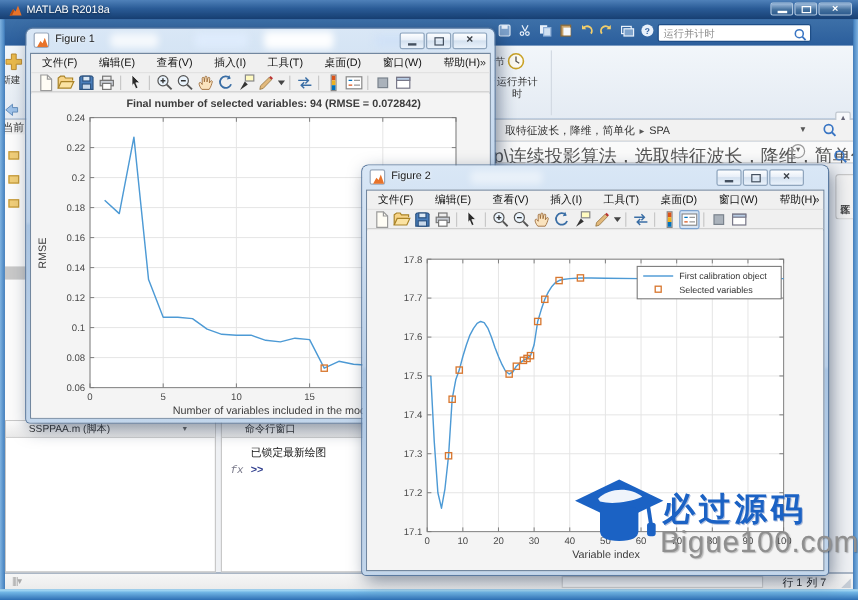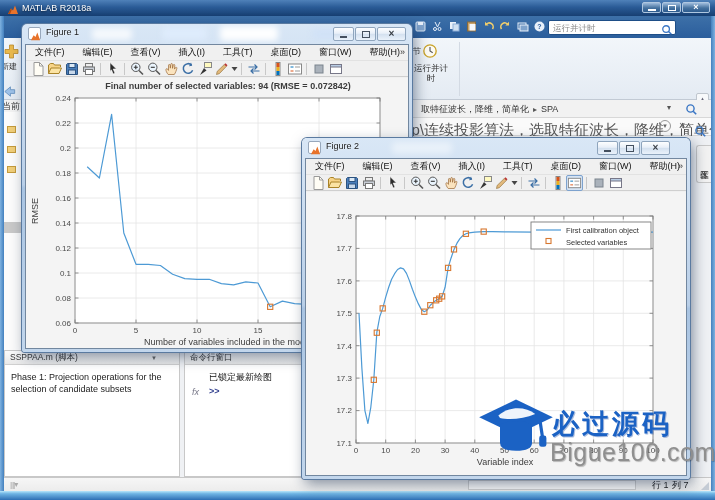--- a/index.html
+++ b/index.html
@@ -44,25 +44,25 @@
 .leftrail-newlabel{left:1px;top:61px;width:20px;overflow:hidden;font-size:8px;color:#333;white-space:nowrap}
 .leftrail-back{left:2px;top:84px}
 .leftrail-current{left:2px;top:100px;width:20px;overflow:hidden;font-size:9px;color:#333;white-space:nowrap}
 .folderstrip{left:4px;top:112px;width:18px;height:238px;background:#FBFBFB;border-right:1px solid #D5D5D5}
 .folderstrip .sel{position:absolute;left:0;top:110px;width:18px;height:11px;background:#C8C8C8}
 .folderstrip .mk{position:absolute;left:3px;width:9px;height:7px;background:#F0CE79;border:1px solid #C49A3A}
 
 .panel{background:#fff;border:1px solid #C8C8C8}
 .details-panel{left:4px;top:350px;width:176px;height:127px}
 .cmd-panel{left:184px;top:350px;width:506px;height:127px}
-.panel-header{position:absolute;left:0;top:0;right:0;height:14px;background:linear-gradient(180deg,#FBFBFB,#E9E9E9);border-bottom:1px solid #D0D0D0;font-size:8.5px;color:#333;line-height:13px;padding-left:5px}
+.panel-header{position:absolute;left:0;top:0;right:0;height:14px;background:linear-gradient(180deg,#FBFBFB,#E9E9E9);border-bottom:1px solid #D0D0D0;font-size:8.5px;color:#333;line-height:13px;padding-left:19px}
 .details-caret{position:absolute;right:22px;top:4px;font-size:6px;color:#666}
 .details-body{position:absolute;left:6px;top:20px;width:160px;font-size:9px;color:#222;line-height:1.35}
 .cmd-output{position:absolute;left:24px;top:20px;font-size:9px;color:#111}
-.cmd-fx{position:absolute;left:7px;top:36px;font-size:9px;color:#778;font-style:italic;font-family:Liberation Sans, sans-serif}
+.cmd-fx{position:absolute;left:7px;top:36px;font-size:9px;color:#778;font-style:italic;font-family:Liberation Mono, monospace}
 .cmd-prompt{position:absolute;left:24px;top:35px;font-size:9px;color:#33418F;font-weight:bold}
 
 .statusbar{left:4px;top:477px;width:707px;height:14px;background:linear-gradient(180deg,#F6F6F6,#ECECEC);border-top:1px solid #C8C8C8}
 .grip-l{position:absolute;left:6px;top:2px;font-size:8px;color:#AAA;letter-spacing:-1px}
 .sunken{position:absolute;left:464px;top:2px;width:168px;height:10px;border:1px solid #CFCFCF;background:#FBFBFB}
 .rowcol{position:absolute;top:1px;font-size:9px;color:#222}
 .row-ind{left:648px}.col-ind{left:668px}
 .grip-r{position:absolute;right:2px;bottom:1px;width:0;height:0;border-left:8px solid transparent;border-bottom:8px solid #C5CCD5}
 
 .b-left{left:0;top:16px;width:4px;height:475px;background:linear-gradient(90deg,#7FB2E0,#4380BE)}
@@ -228,21 +228,20 @@
 <div class="abs folderstrip">
   <span class="mk" style="top:14px"></span>
   <span class="mk" style="top:34px"></span>
   <span class="mk" style="top:54px"></span>
   <span class="sel"></span>
 </div>
 
 <div class="abs panel details-panel">
   <div class="panel-header">SSPPAA.m (脚本)</div>
   <span class="details-caret">▼</span>
-  <div class="details-body">Phase 1: Projection operations for the selection of candidate subsets</div>
 </div>
 
 <div class="abs panel cmd-panel">
   <div class="panel-header">命令行窗口</div>
   <div class="cmd-output">已锁定最新绘图</div>
   <div class="cmd-fx">fx</div>
   <div class="cmd-prompt">&gt;&gt;</div>
 </div>
 
 <div class="abs statusbar">

